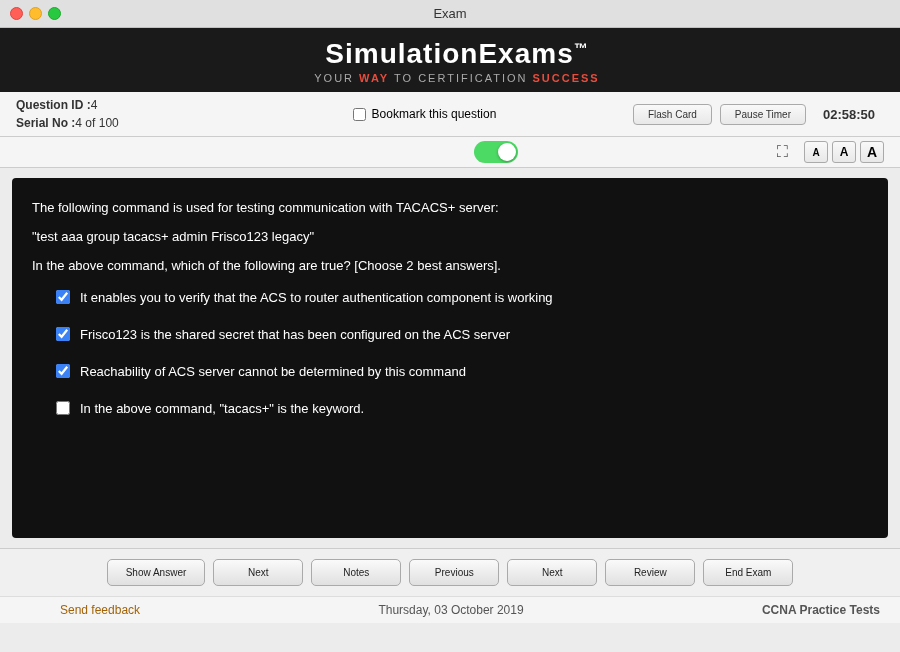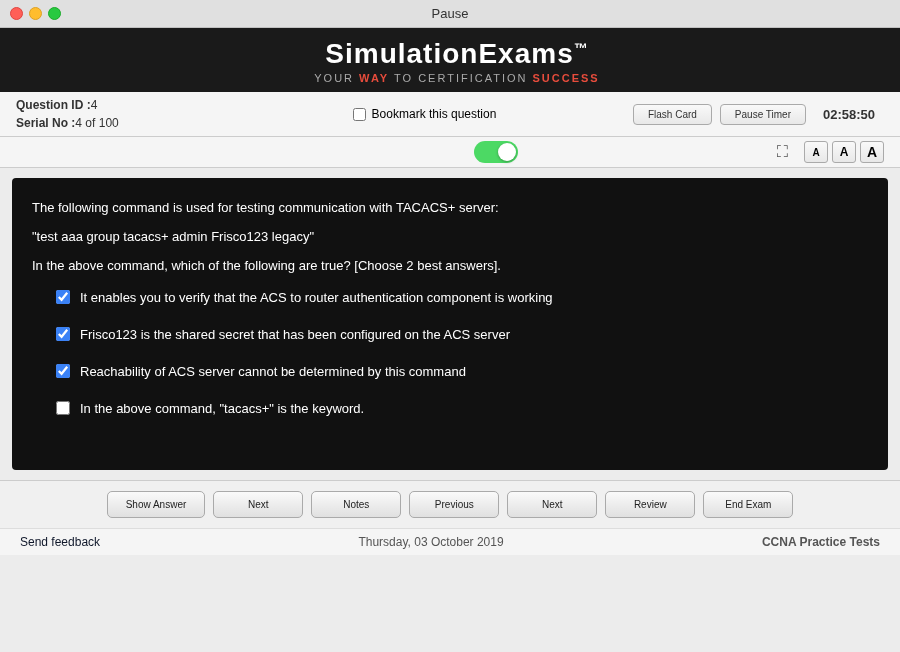--- a/index.html
+++ b/index.html
@@ -163,21 +163,21 @@
     .font-btn.md { font-size: 12px; }
     .font-btn.lg { font-size: 14px; }
 
     
     .question-area {
       background: #111;
       color: white;
       margin: 10px 12px;
       border-radius: 4px;
       padding: 20px;
-      height: 292px;
+      height: 360px;
       overflow-y: auto;
       font-size: 13px;
       line-height: 1.6;
       position: relative;
     }
     .question-text { margin-bottom: 12px; }
     .question-text p { margin-bottom: 8px; }
 
     .answer-option {
       display: flex;
@@ -231,37 +231,38 @@
     .footer {
       background: #f5f5f5;
       border-top: 1px solid #ddd;
       padding: 6px 20px;
       display: flex;
       justify-content: space-between;
       align-items: center;
       font-size: 12px;
     }
     .send-feedback {
-      color: #0f172a;
+      color: #a16207;
       cursor: pointer;
       text-decoration: none;
+      margin-left: 40px;
     }
     .footer-date { color: #555; }
     .footer-brand { color: #555; font-weight: bold; }
   </style>
 </head>
 <body>
 
 <div class="titlebar">
   <div class="titlebar-buttons">
     <span class="tb-btn tb-close"></span>
     <span class="tb-btn tb-min"></span>
     <span class="tb-btn tb-max"></span>
   </div>
-  <span class="titlebar-title">Pause</span>
+  <span class="titlebar-title">Exam</span>
 </div>
 
 <div class="brand-bar">
   <div class="brand-name">
     <span>SimulationExams</span><sup>™</sup>
   </div>
   <div class="brand-tagline">
     <span>YOUR </span><span class="way">WAY</span><span> TO CERTIFICATION </span><span class="success">SUCCESS</span>
   </div>
 </div>

